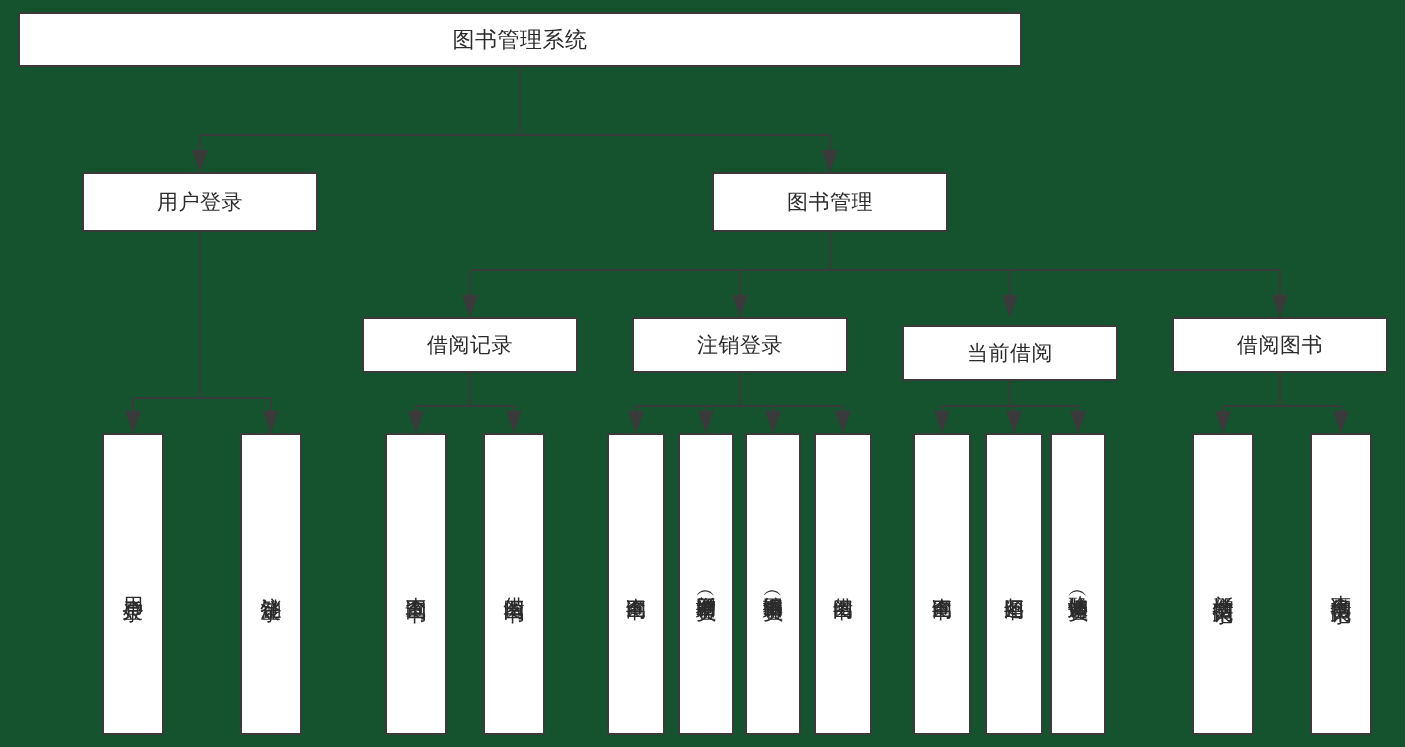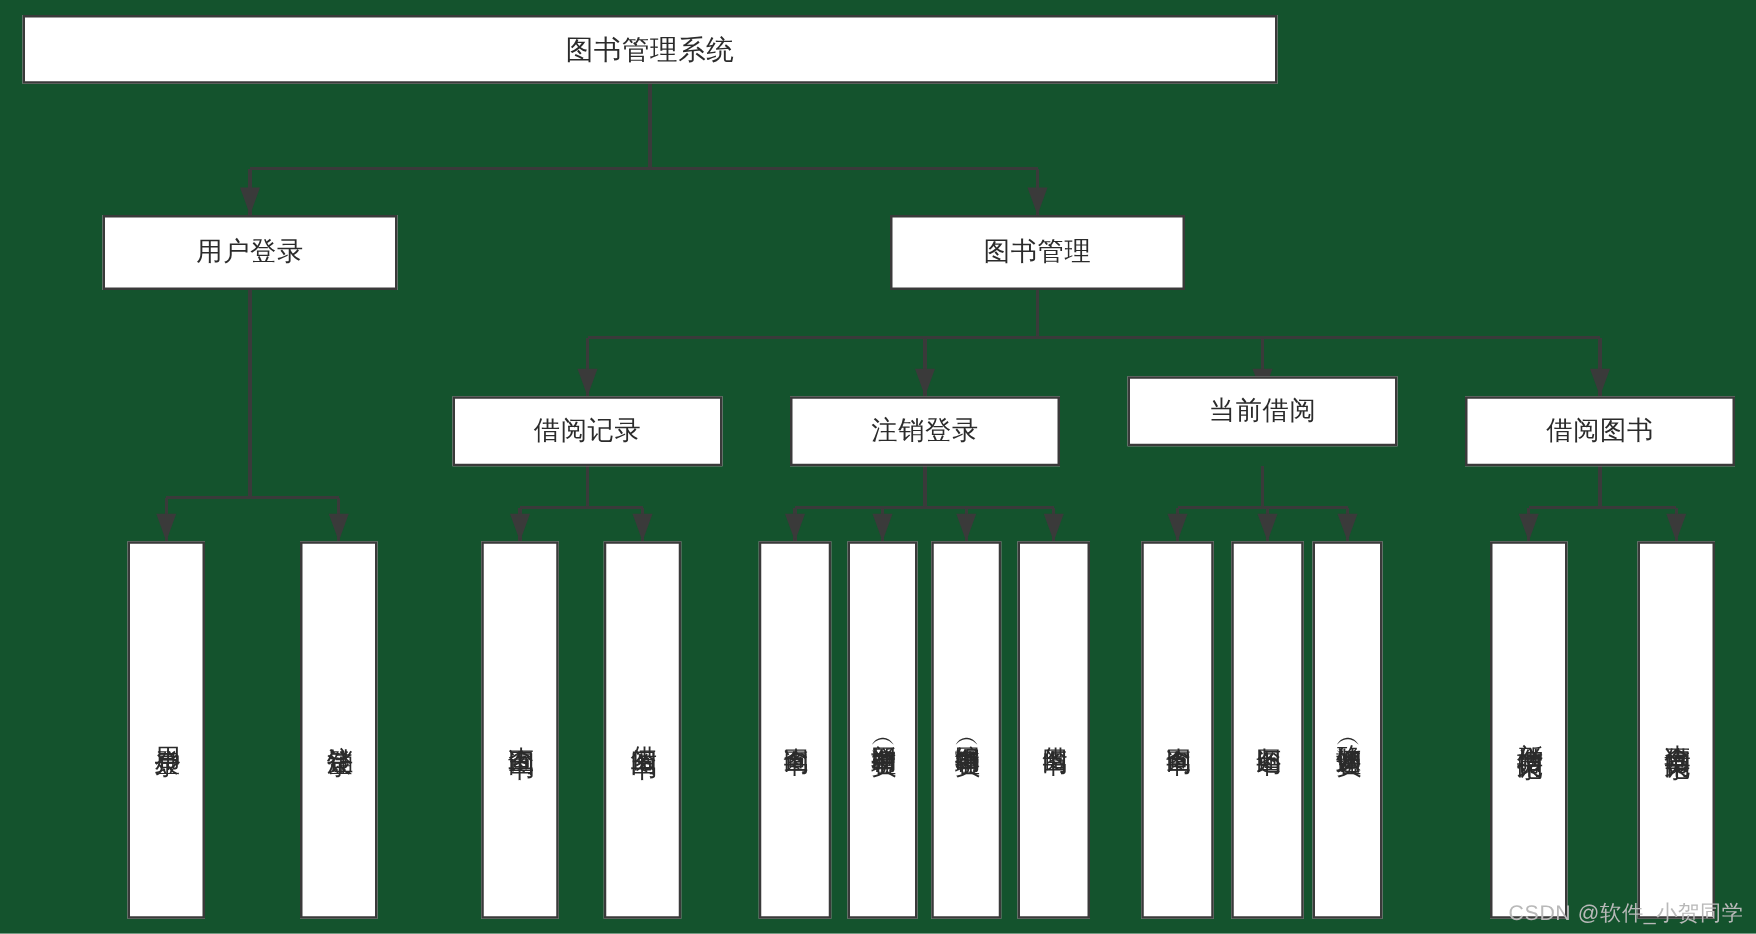--- a/index.html
+++ b/index.html
@@ -152,21 +152,21 @@
   <div class="node horiz" style="left: 712px; top: 172px; width: 236px; height: 60px;">
     <span class="node-label">图书管理</span>
   </div>
 
   <div class="node horiz" style="left: 362px; top: 317px; width: 216px; height: 56px;">
     <span class="node-label">借阅记录</span>
   </div>
   <div class="node horiz" style="left: 632px; top: 317px; width: 216px; height: 56px;">
     <span class="node-label">注销登录</span>
   </div>
-  <div class="node horiz" style="left: 902px; top: 301px; width: 216px; height: 56px; text-align: right;">
+  <div class="node horiz" style="left: 902px; top: 325px; width: 216px; height: 56px; text-align: right;">
     <span class="node-label">当前借阅</span>
   </div>
   <div class="node horiz" style="left: 1172px; top: 317px; width: 216px; height: 56px;">
     <span class="node-label">借阅图书</span>
   </div>
 
   <div class="node vert" style="left: 102px; top: 433px; width: 62px; height: 302px;">
     <span class="node-label">用户登录</span>
   </div>
   <div class="node vert" style="left: 240px; top: 433px; width: 62px; height: 302px;">
@@ -199,15 +199,14 @@
   <div class="node vert narrow" style="left: 1050px; top: 433px; width: 56px; height: 302px;">
     <span class="node-label">确认归还（管理员）</span>
   </div>
   <div class="node vert" style="left: 1192px; top: 433px; width: 62px; height: 302px;">
     <span class="node-label">新增借阅记录</span>
   </div>
   <div class="node vert" style="left: 1310px; top: 433px; width: 62px; height: 302px;">
     <span class="node-label">查询借阅记录</span>
   </div>
 
-  <div id="watermark">CSDN @软件_小贺同学</div>
 
 </div>
 
 </body></html>

